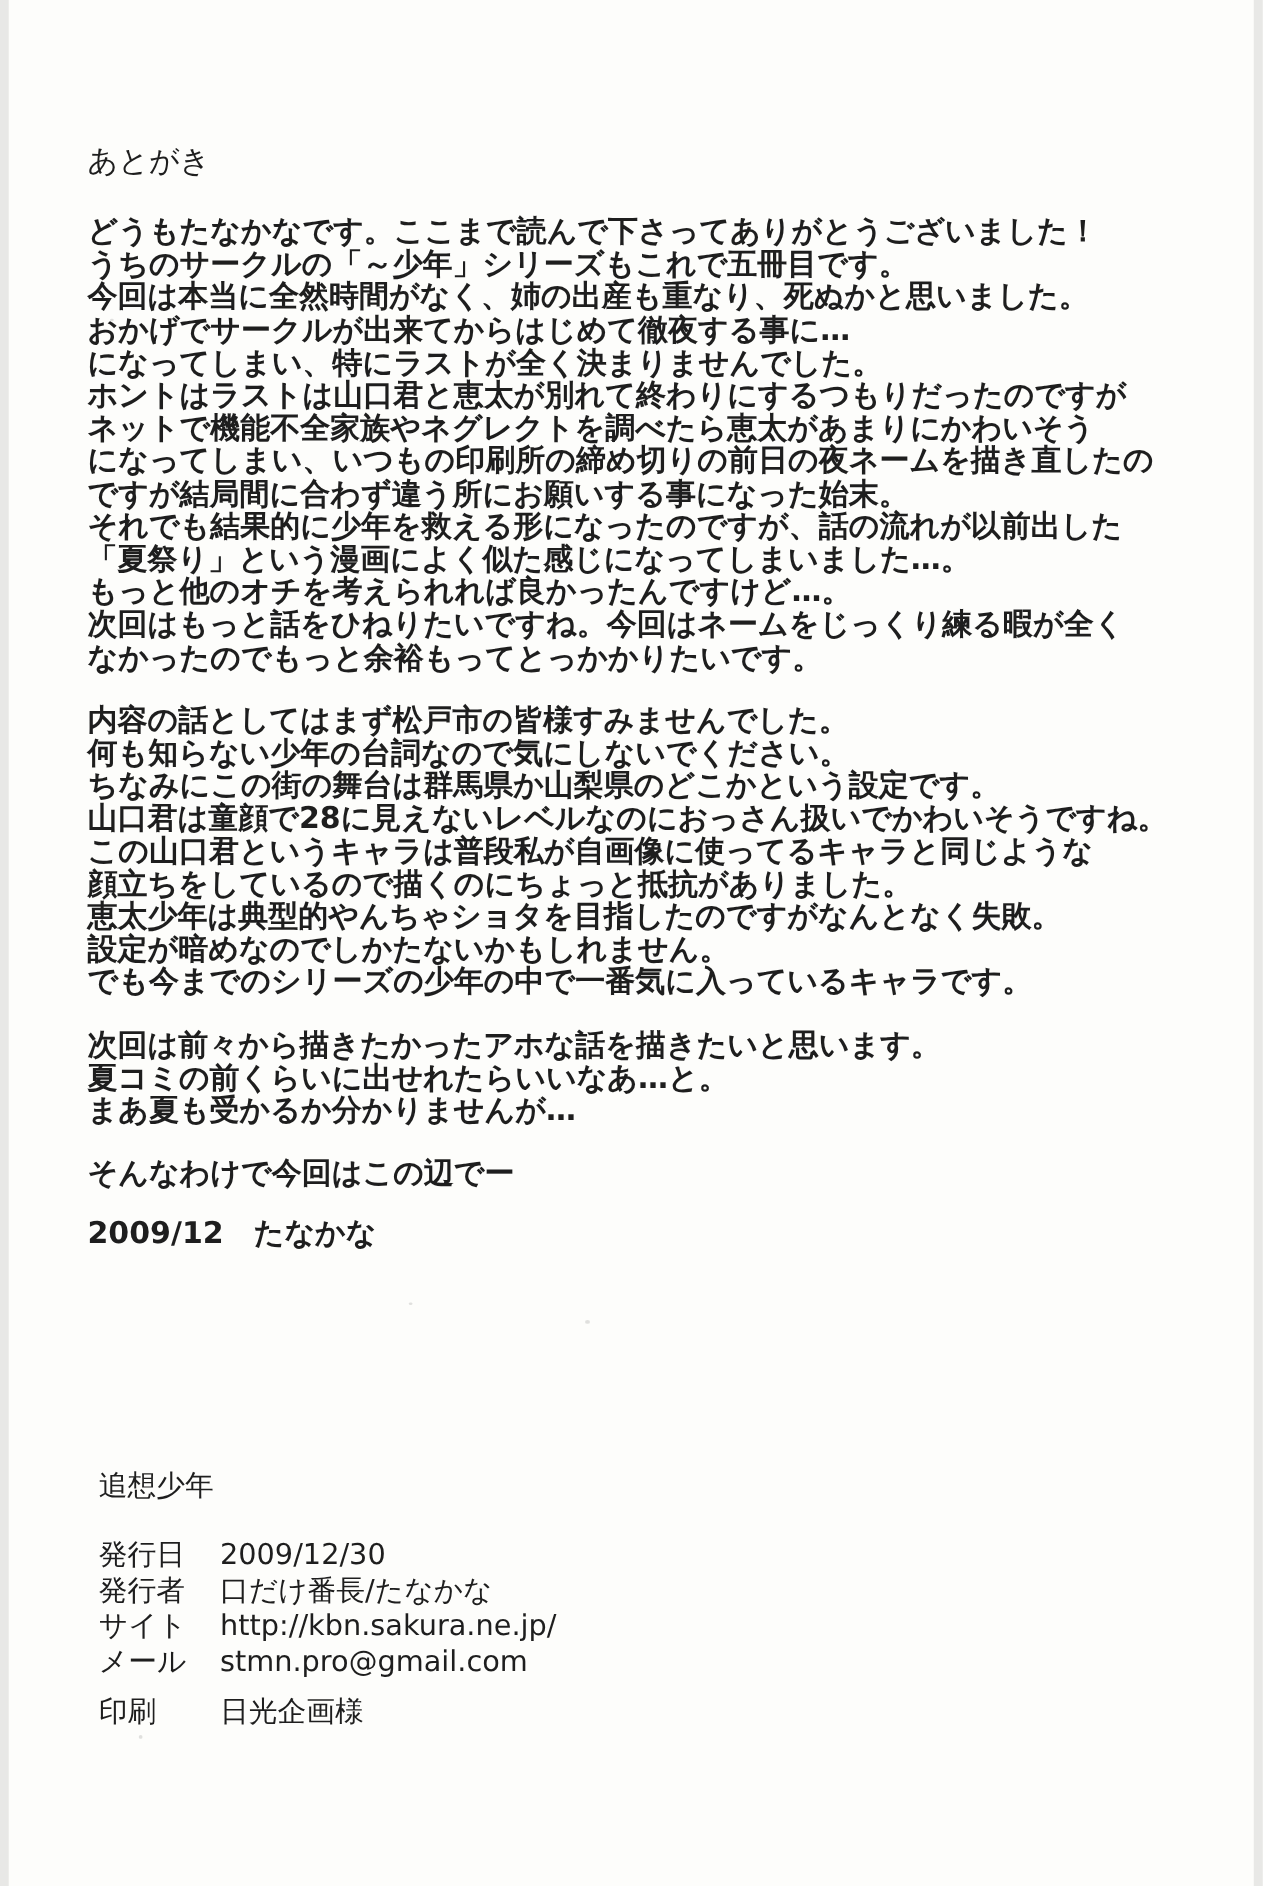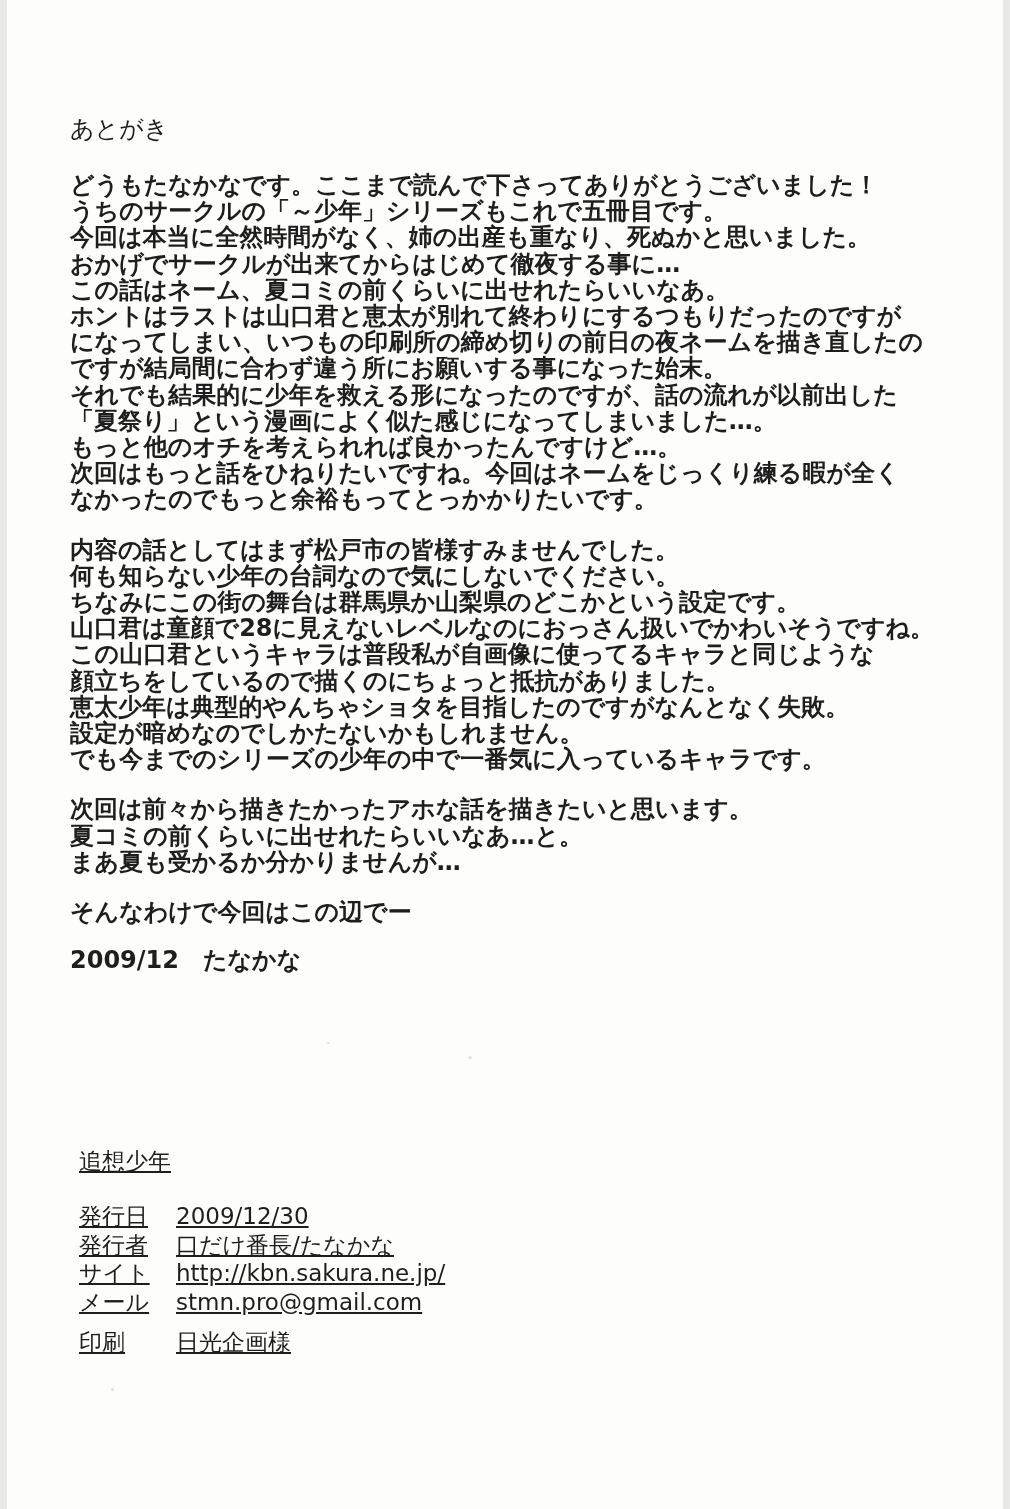--- a/index.html
+++ b/index.html
@@ -41,22 +41,21 @@
   }
   .closing-line {
     margin: 4px 0 22px 0;
   }
   .signature-line {
     margin: 0;
   }
   .colophon {
     position: absolute;
     left: 72px;
-    top: 1148px;
-    text-decoration: underline;
+    top: 1176px;
   }
   .book-title {
     font-size: 23px;
     line-height: 26px;
     margin: 0 0 28px 0;
     white-space: nowrap;
   }
   .colophon .row {
     display: flex;
     font-size: 23px;
@@ -90,22 +89,23 @@
 <div class="page">
 
   <div class="afterword">
     <h1 class="title">あとがき</h1>
 
     <div class="para">
       <div class="line">どうもたなかなです。ここまで読んで下さってありがとうございました！</div>
       <div class="line">うちのサークルの「～少年」シリーズもこれで五冊目です。</div>
       <div class="line">今回は本当に全然時間がなく、姉の出産も重なり、死ぬかと思いました。</div>
       <div class="line">おかげでサークルが出来てからはじめて徹夜する事に…</div>
-      <div class="line">この話はネーム、夏コミの前くらいに出せれたらいいなあ。</div>
+      <div class="line">になってしまい、特にラストが全く決まりませんでした。</div>
       <div class="line">ホントはラストは山口君と恵太が別れて終わりにするつもりだったのですが</div>
+      <div class="line">ネットで機能不全家族やネグレクトを調べたら恵太があまりにかわいそう</div>
       <div class="line">になってしまい、いつもの印刷所の締め切りの前日の夜ネームを描き直したの</div>
       <div class="line">ですが結局間に合わず違う所にお願いする事になった始末。</div>
       <div class="line">それでも結果的に少年を救える形になったのですが、話の流れが以前出した</div>
       <div class="line">「夏祭り」という漫画によく似た感じになってしまいました…。</div>
       <div class="line">もっと他のオチを考えられれば良かったんですけど…。</div>
       <div class="line">次回はもっと話をひねりたいですね。今回はネームをじっくり練る暇が全く</div>
       <div class="line">なかったのでもっと余裕もってとっかかりたいです。</div>
     </div>
 
     <div class="para">

